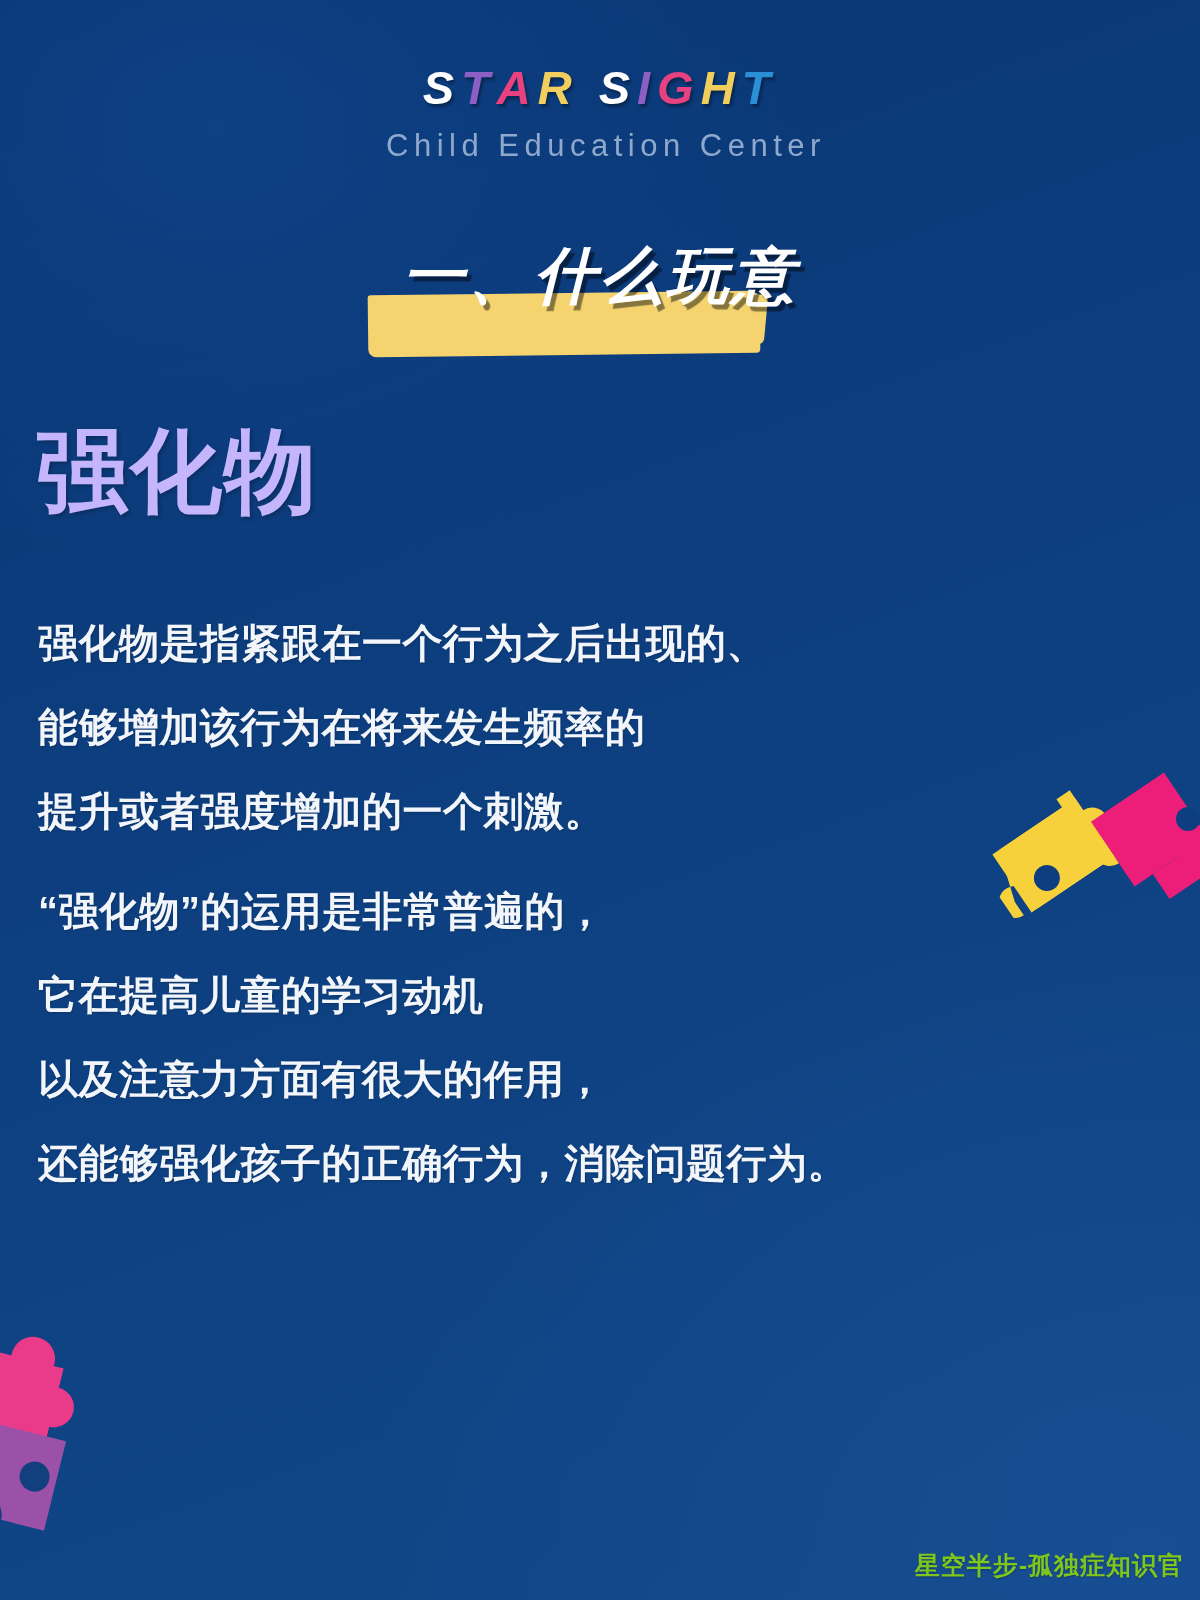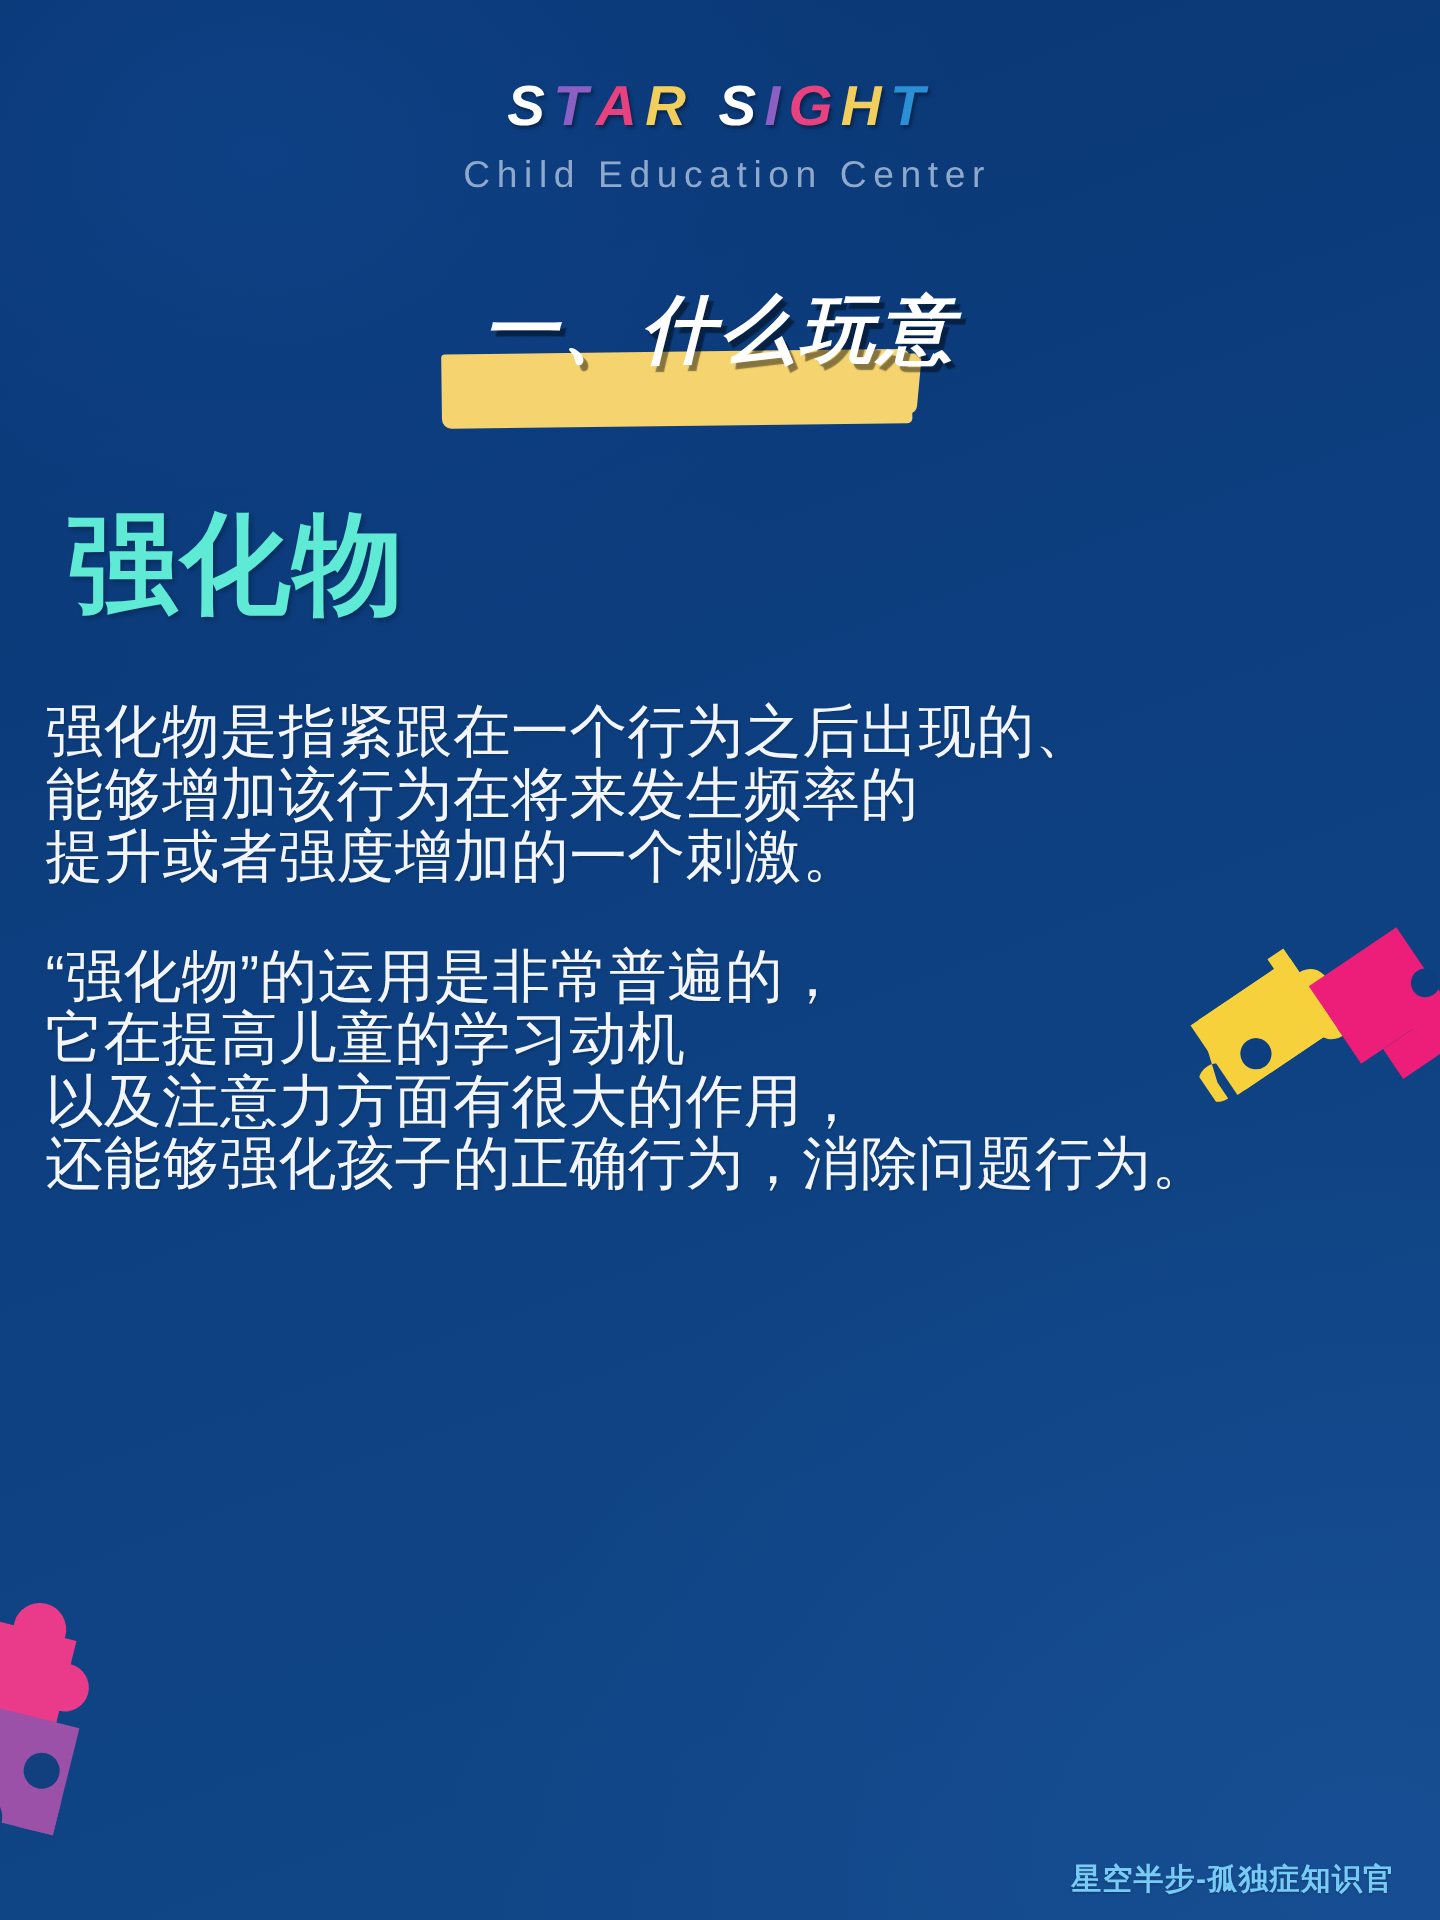--- a/index.html
+++ b/index.html
@@ -81,55 +81,55 @@
     text-shadow:4px 5px 1px rgba(0,0,0,0.45);
     white-space:nowrap;
   }
 
   
   .main-heading{
     position:absolute;
     left:36px; top:425px;
     font-size:92px;
     font-weight:bold;
-    color:#5eead4;
+    color:#c4b5fd;
     letter-spacing:2px;
     line-height:1;
     text-shadow:2px 2px 4px rgba(0,0,0,0.25);
-    margin-left:20px;
   }
 
   
   .body-copy{
     position:absolute;
     left:38px; top:585px;
     width:1110px;
   }
   .para{ margin-bottom:48px; }
   .para:last-child{ margin-bottom:0; }
   .line{
     color:#f2f5fa;
-    font-size:48px;
+    font-size:40px;
     line-height:52px;
-    font-weight:400;
+    font-weight:700;
     letter-spacing:0.5px;
     white-space:nowrap;
     text-shadow:1px 1px 2px rgba(0,0,0,0.2);
+    margin-top:32px;
   }
 
   
   .puzzle{ position:absolute; }
   .pz-tr{ right:-18px; top:775px; transform:rotate(-34deg); }
   .pz-bl{ left:-34px; bottom:48px; transform:rotate(14deg); }
 
   
   .watermark{
     position:absolute;
-    right:38px; bottom:18px;
-    color:#7dd3fc;
+    right:16px; bottom:18px;
+    color:#84cc16;
     font-size:25px;
     font-weight:bold;
     letter-spacing:1px;
     opacity:0.95;
     text-shadow:0 1px 2px rgba(0,0,0,0.3);
   }
 </style>
 </head>
 <body>
 

